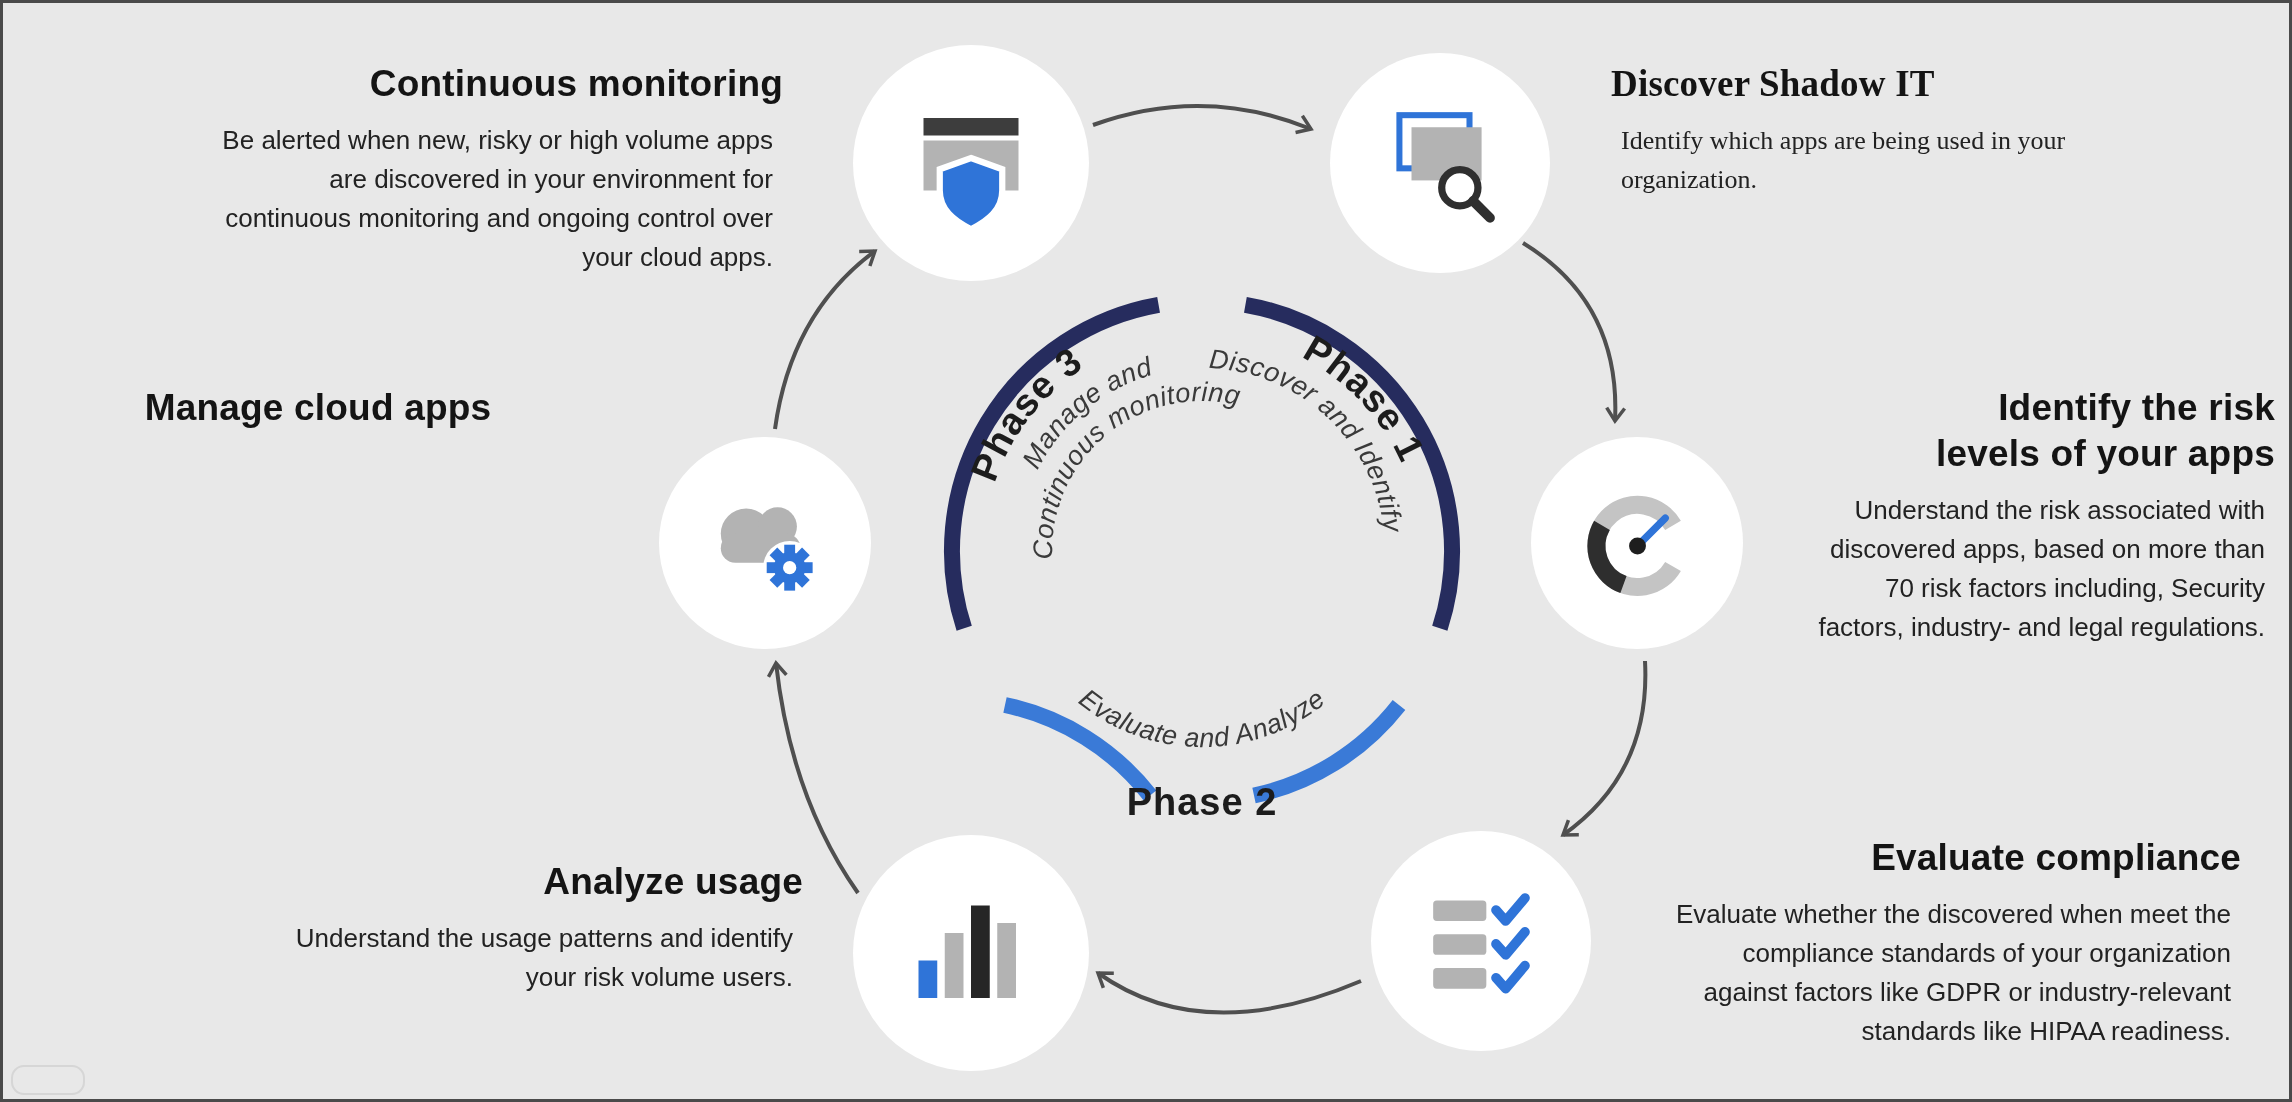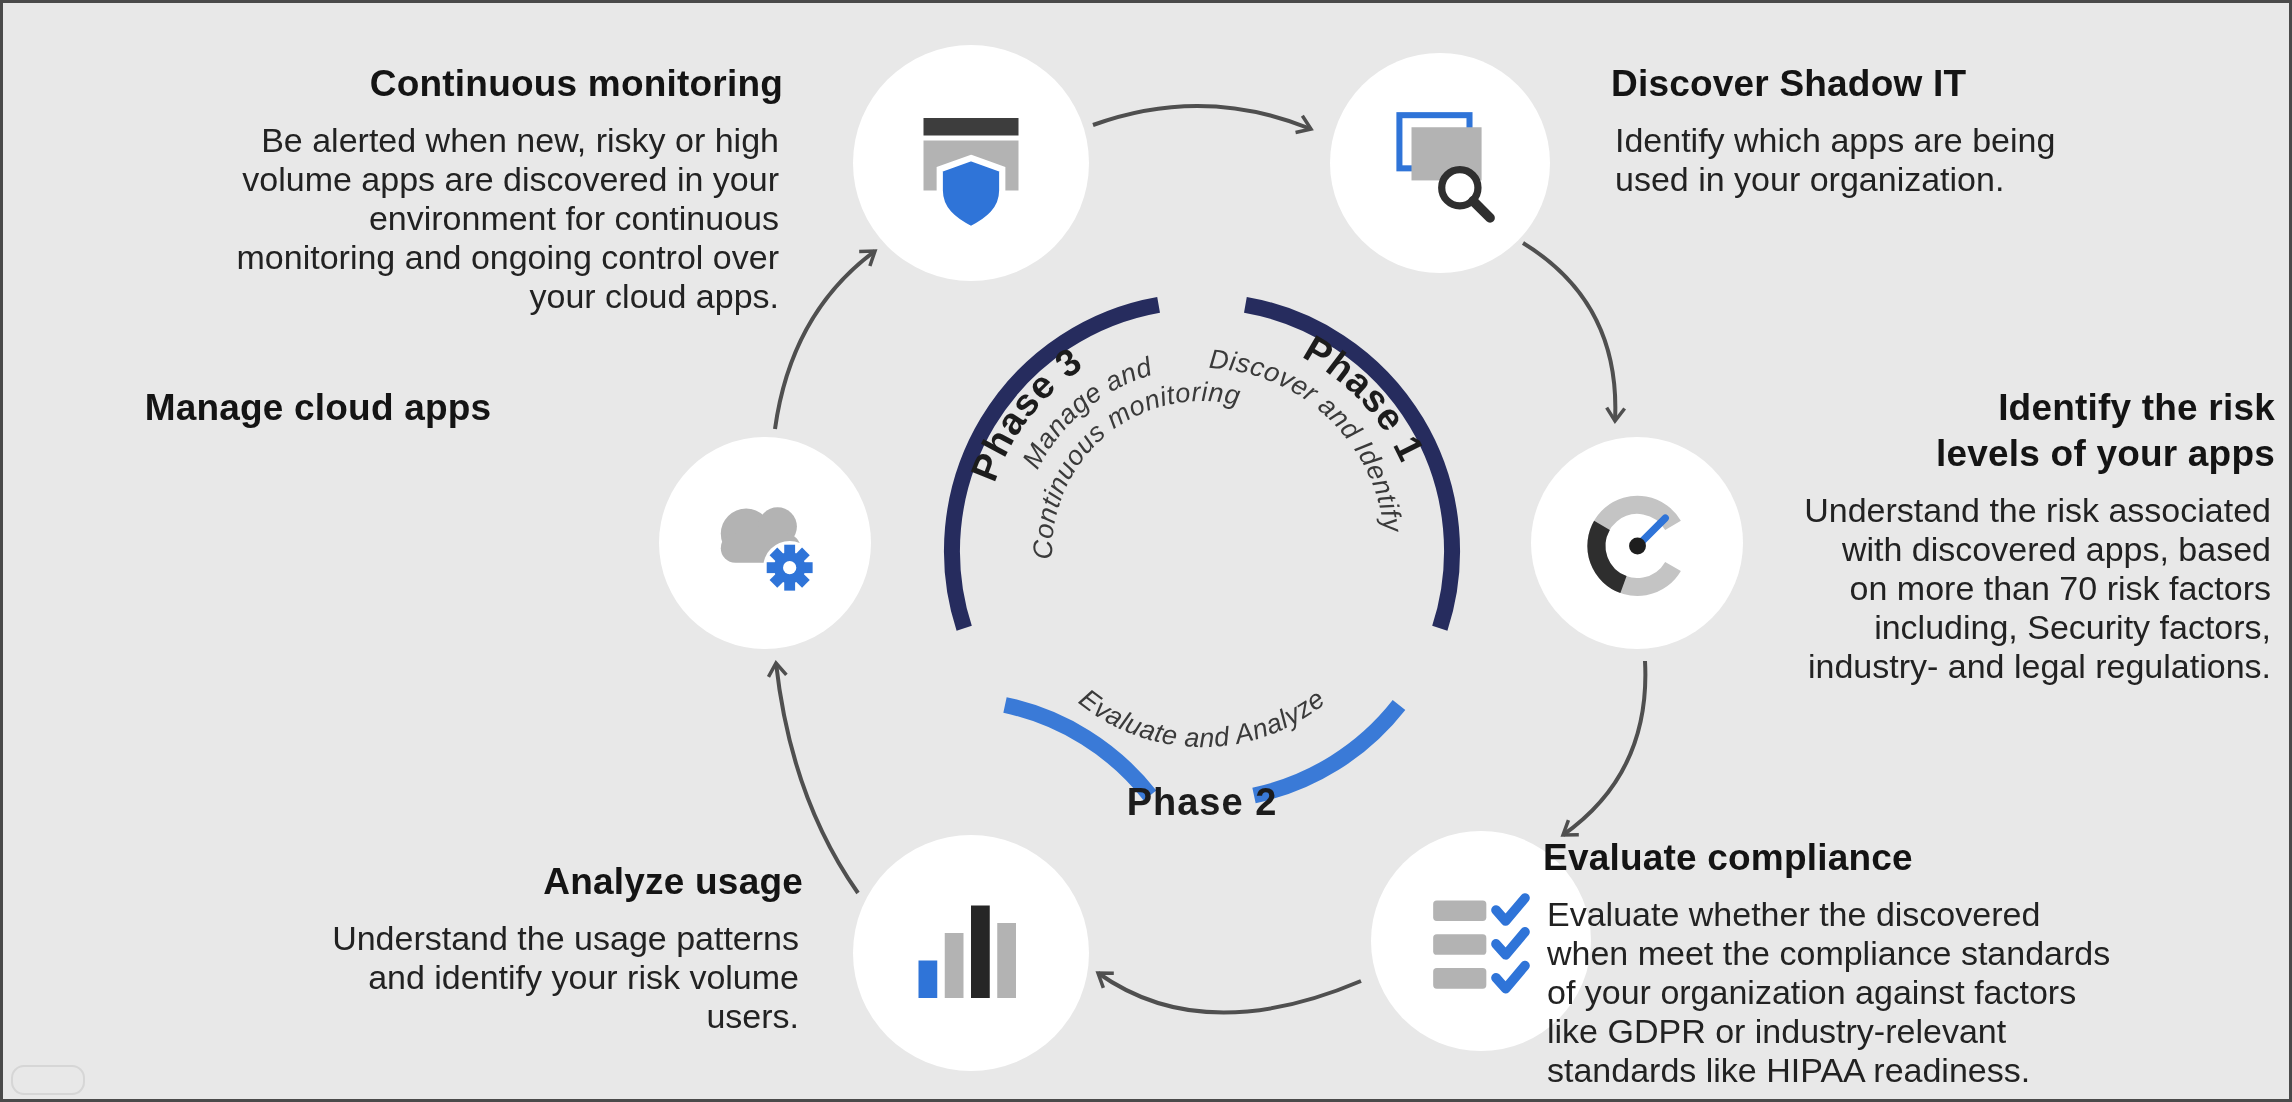--- a/index.html
+++ b/index.html
@@ -11,21 +11,21 @@
   svg.layer { position:absolute; left:0; top:0; }
   .node {
     position:absolute; background:#ffffff; border-radius:50%;
     display:flex; align-items:center; justify-content:center;
   }
   .text-block { position:absolute; }
   .text-block h3 {
     margin:0 0 14px 0; font-size:37px; line-height:46px;
     font-weight:bold; color:#141414; letter-spacing:0.2px; white-space:pre-line;
   }
-  .text-block p { margin:4px; font-size:34px; line-height:39px; color:#222222; }
+  .text-block p { margin:10px; font-size:26px; line-height:39px; color:#222222; }
   .align-right { text-align:right; }
   .phase-label { font-weight:bold; font-size:38px; fill:#1c1c1c; letter-spacing:1px; }
   .phase-caption { font-style:italic; font-size:27px; fill:#3a3a3a; letter-spacing:0.5px; }
   .ring-arc { fill:none; stroke-width:16px; }
   .arrow { fill:none; stroke:#4f4f4f; stroke-width:4px; }
   .corner-artifact {
     position:absolute; left:8px; top:1062px; width:70px; height:26px;
     border:2px solid #c9c9c9; border-radius:13px; opacity:0.6;
   }
 </style>
@@ -145,32 +145,32 @@
         <circle r="5.5" fill="#ffffff"></circle>
       </g>
     </svg>
   </div>
 
   <div class="text-block align-right" style="left:200px; top:58px; width:580px;">
     <h3>Continuous monitoring</h3>
     <p>Be alerted when new, risky or high volume apps are discovered in your environment for continuous monitoring and ongoing control over your cloud apps.</p>
   </div>
 
-  <div class="text-block" style="left:1608px; top:58px; width:480px;">
+  <div class="text-block" style="left:1608px; top:58px; width:480px;font-family:Liberation Serif, serif;">
     <h3>Discover Shadow IT</h3>
     <p>Identify which apps are being used in your organization.</p>
   </div>
 
   <div class="text-block" style="left:1792px; top:382px; width:480px;text-align:right;">
     <h3>Identify the risk
 levels of your apps</h3>
     <p>Understand the risk associated with discovered apps, based on more than 70 risk factors including, Security factors, industry- and legal regulations.</p>
   </div>
 
-  <div class="text-block" style="left:1540px; top:832px; width:590px;">
+  <div class="text-block" style="left:1648px; top:832px; width:590px;text-align:right;">
     <h3>Evaluate compliance</h3>
     <p>Evaluate whether the discovered when meet the compliance standards of your organization against factors like GDPR or industry-relevant standards like HIPAA readiness.</p>
   </div>
 
   <div class="text-block align-right" style="left:260px; top:856px; width:540px;">
     <h3>Analyze usage</h3>
     <p>Understand the usage patterns and identify your risk volume users.</p>
   </div>
 
   <div class="text-block align-right" style="left:30px; top:382px; width:570px;text-align:center;">

